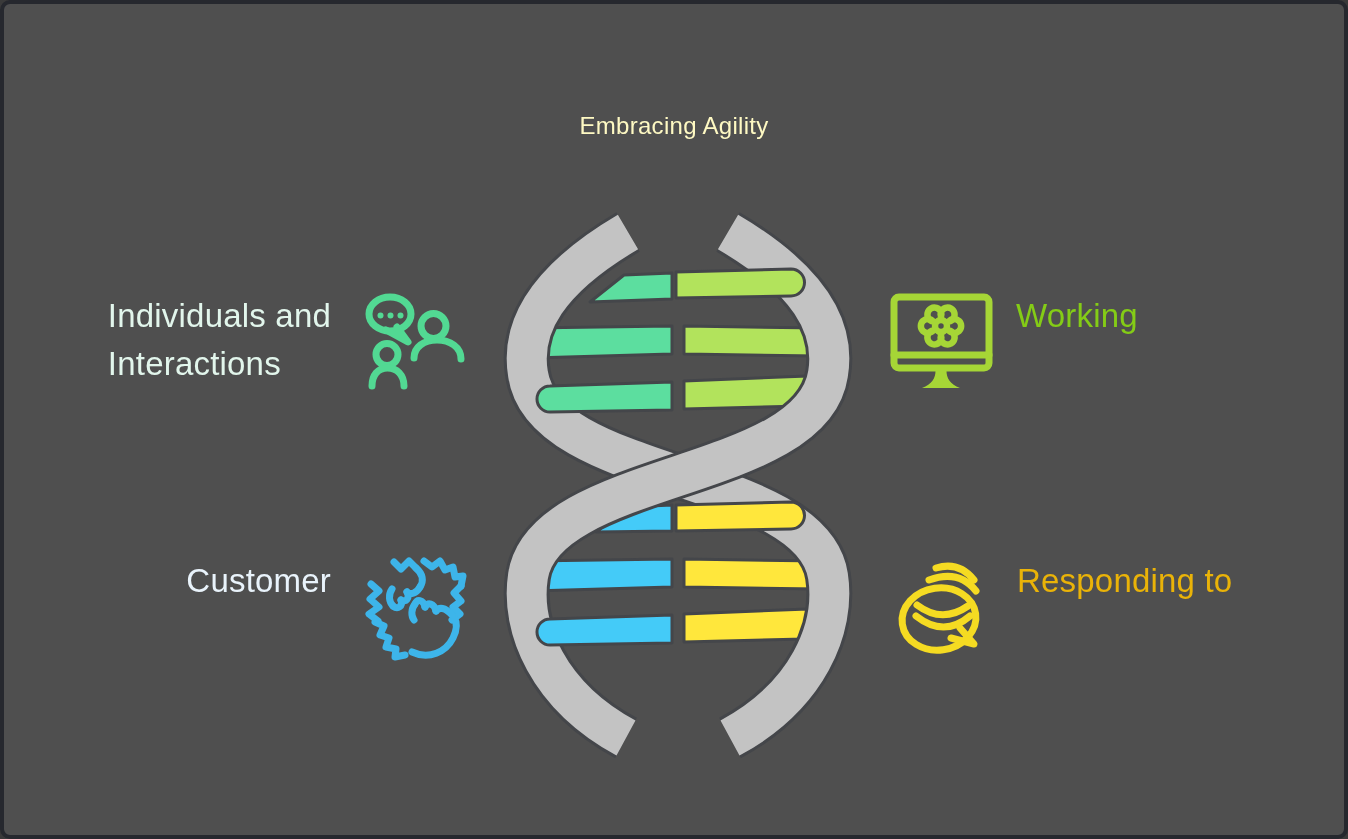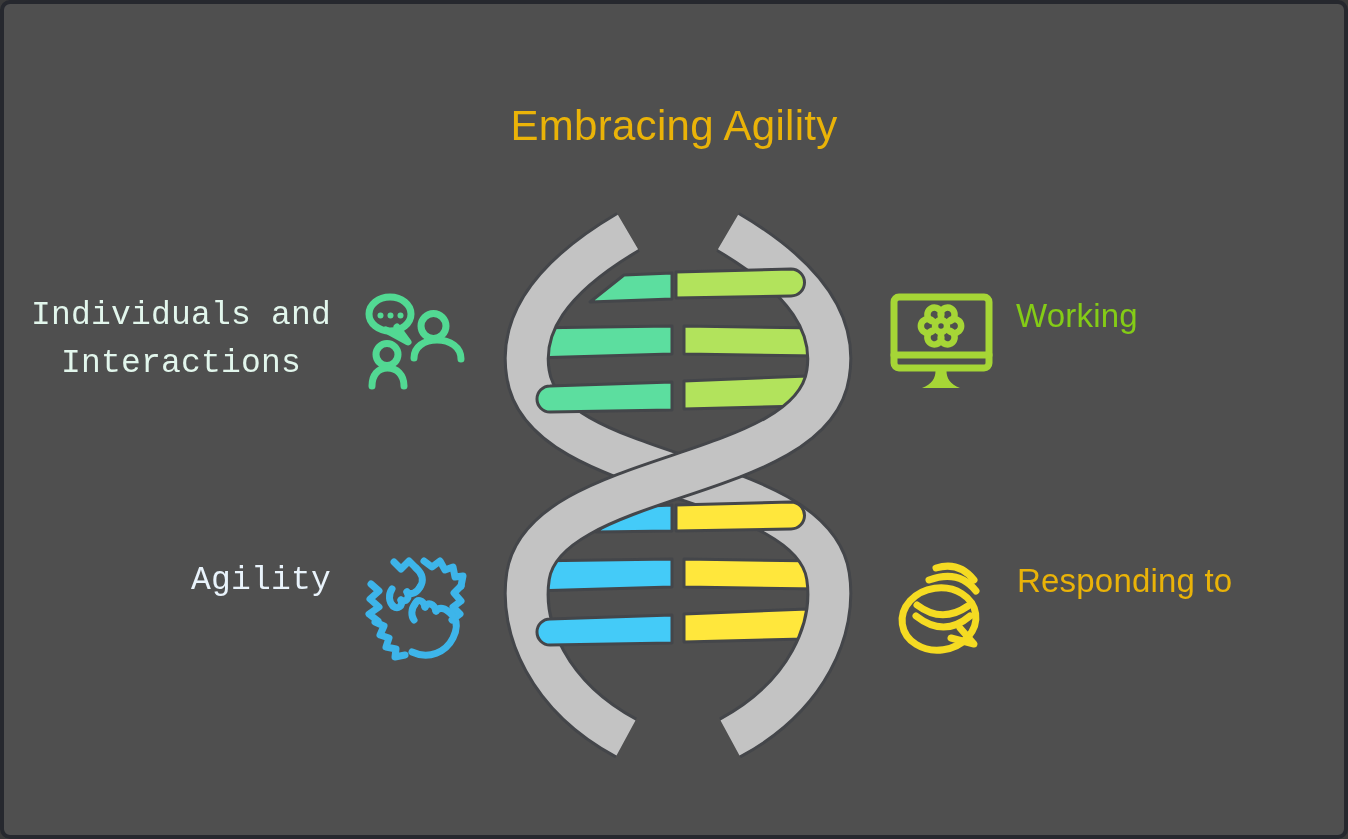--- a/index.html
+++ b/index.html
@@ -3,27 +3,27 @@
 <meta charset="utf-8">
 <style>
   html,body{margin:0;padding:0;background:#3a3a3a;}
   .stage{
     position:relative;width:1348px;height:839px;box-sizing:border-box;
     background:#4F4F4F;border:4px solid #26282E;border-radius:10px;overflow:hidden;
     font-family:"Liberation Sans", sans-serif;
   }
   .page-title{
     position:absolute;left:0;right:0;top:102px;text-align:center;
-    font-size:42px;line-height:40px;color:#eab308;letter-spacing:.3px;
+    font-size:24px;line-height:40px;color:#fef9c3;letter-spacing:.3px;
   }
   .label{
     position:absolute;font-size:33px;line-height:48px;letter-spacing:.2px;
     white-space:nowrap;
   }
-  .label.right-align{text-align:center;font-family:Liberation Mono, monospace;}
+  .label.right-align{text-align:left;}
   .label.left-align{text-align:left;}
   #label-tl{right:1013px;top:288px;color:#E2F6EC;}
   #label-tr{left:1012px;top:288px;color:#84cc16;}
   #label-bl{right:1013px;top:553px;color:#E9F3FB;}
   #label-br{left:1013px;top:553px;color:#eab308;}
   .icon-box{position:absolute;}
   #icon-people{left:345px;top:275px;}
   #icon-monitor{left:878px;top:280px;}
   #icon-handshake{left:350px;top:545px;}
   #icon-bubble{left:875px;top:550px;}
@@ -38,21 +38,21 @@
   <div class="page-title">Embracing Agility</div>
 
   <div class="label right-align" id="label-tl">
     <div>Individuals and</div>
     <div>Interactions</div>
   </div>
   <div class="label left-align" id="label-tr">
     <div>Working</div>
   </div>
   <div class="label right-align" id="label-bl">
-    <div>Agility</div>
+    <div>Customer</div>
   </div>
   <div class="label left-align" id="label-br">
     <div>Responding to</div>
   </div>
 
   <div class="icon-box" id="icon-people">
     <svg width="130" height="125" viewBox="0 0 130 125">
       <g fill="none" stroke-width="7" stroke-linecap="round" stroke-linejoin="round" stroke="#52D993">
         <ellipse cx="41" cy="35" rx="21" ry="17"></ellipse>
         <path d="M48,48 L59,63 L37,51"></path>

